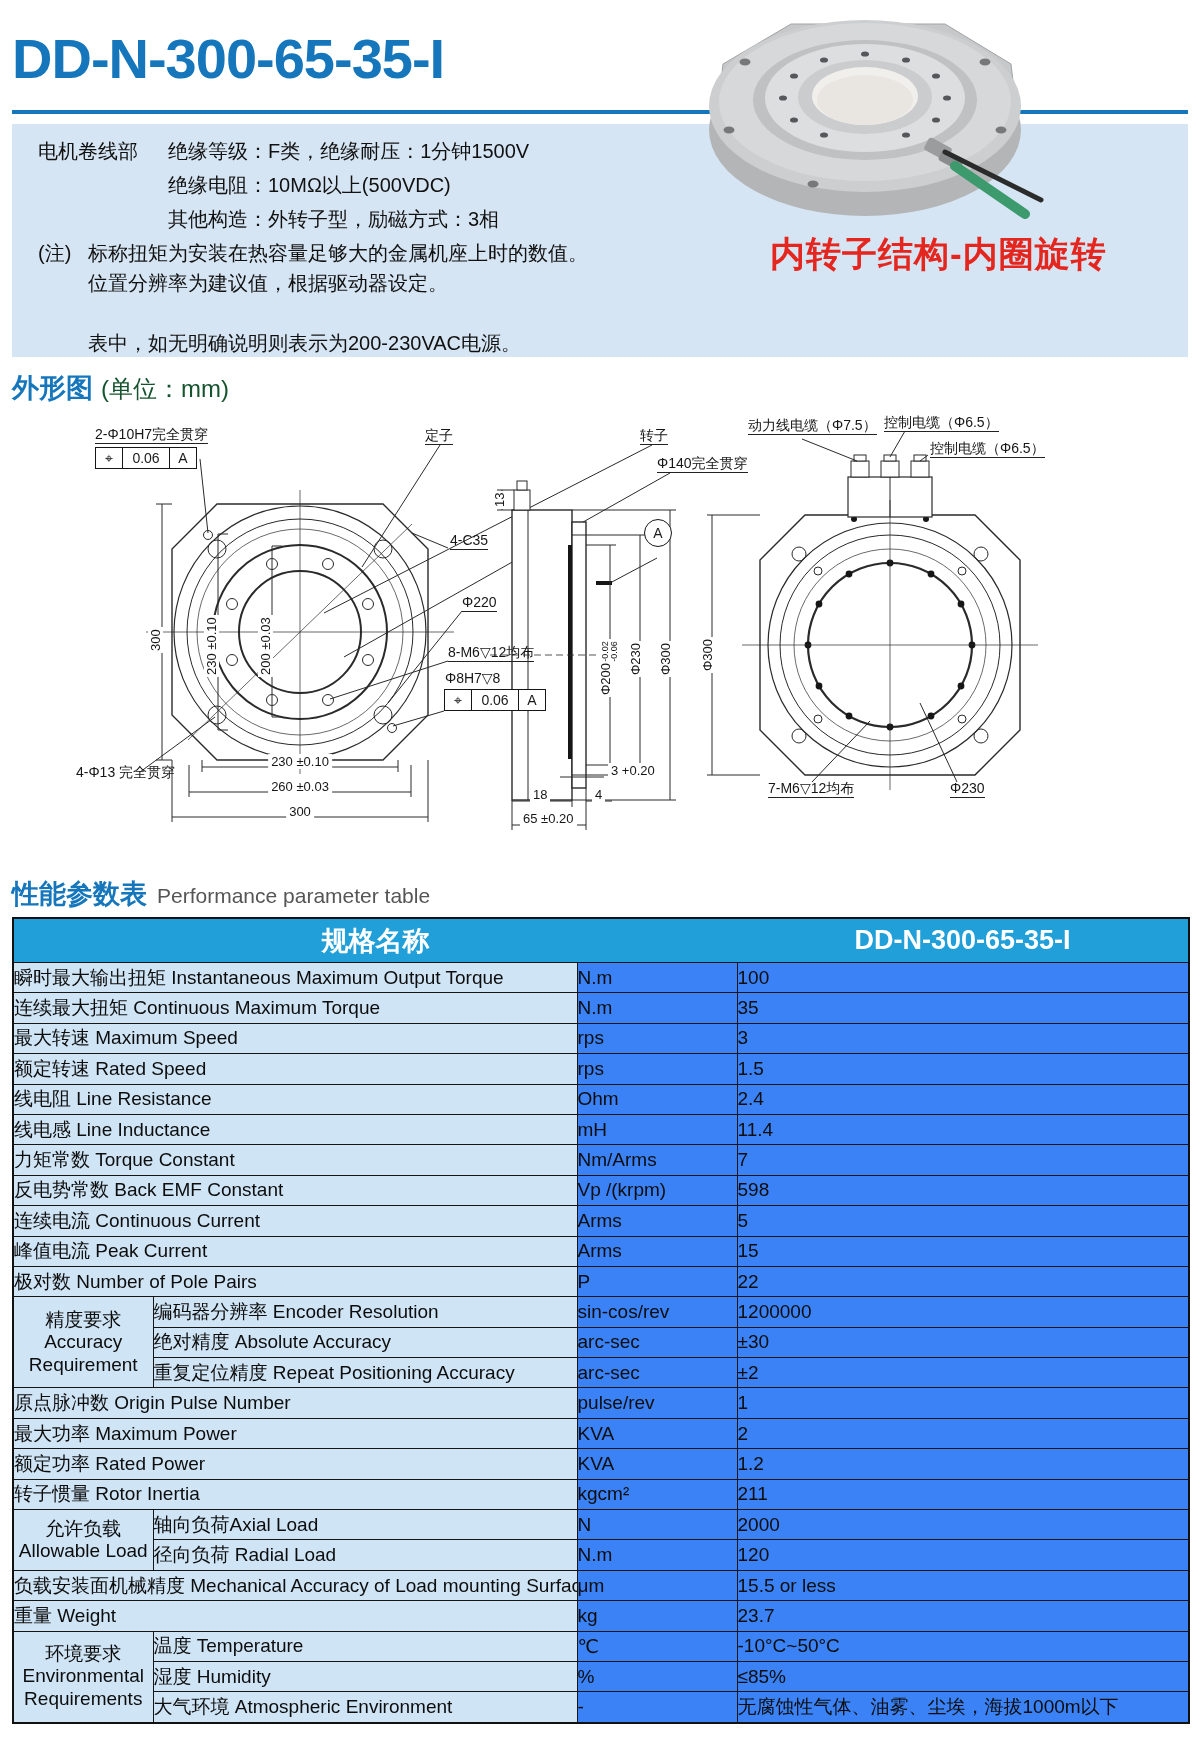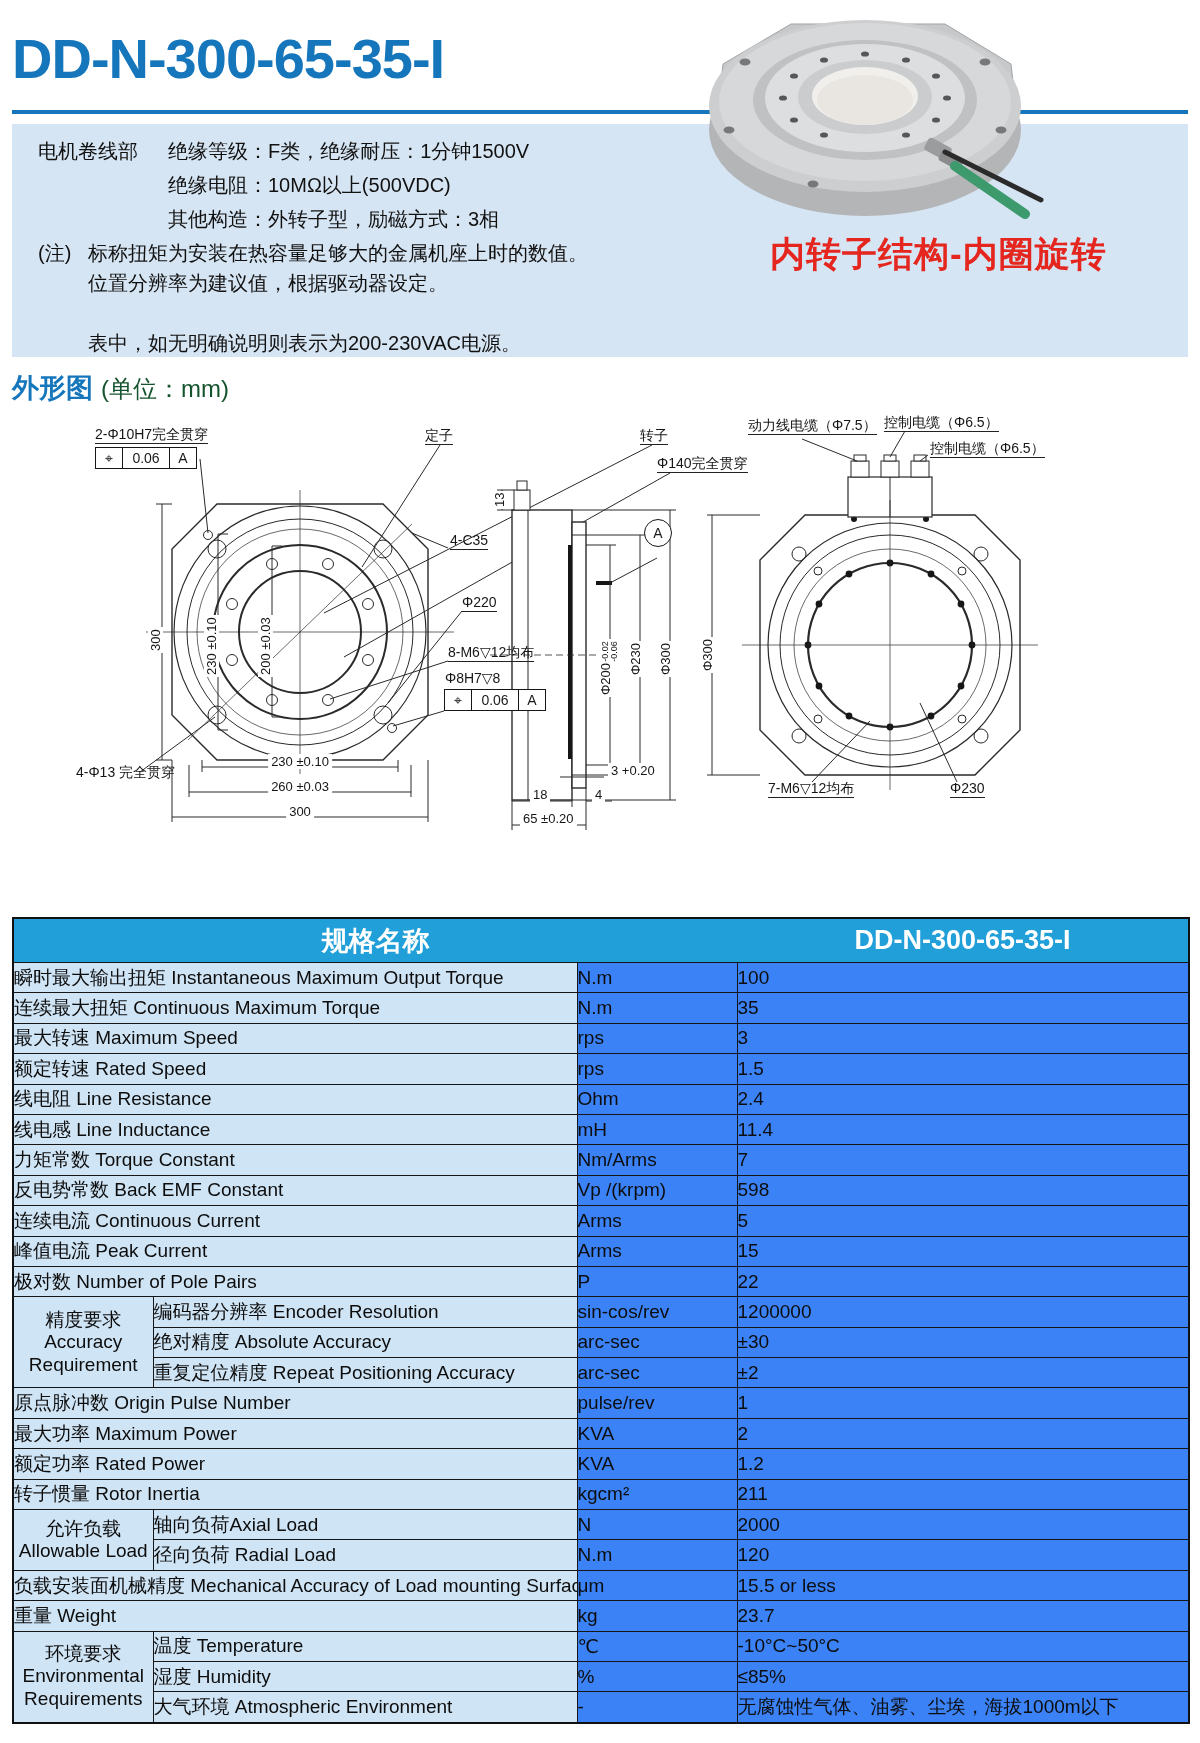--- a/index.html
+++ b/index.html
@@ -307,20 +307,23 @@
     <span class="ddim" style="left:508px;top:396px;">65 ±0.20</span>
 
     <span class="dlbl dlbl-u" style="left:736px;top:3px;">动力线电缆（Φ7.5）</span>
     <span class="dlbl dlbl-u" style="left:872px;top:0px;">控制电缆（Φ6.5）</span>
     <span class="dlbl dlbl-u" style="left:918px;top:26px;">控制电缆（Φ6.5）</span>
     <span class="rot" style="left:688px;top:258px;">Φ300</span>
     <span class="dlbl dlbl-u" style="left:756px;top:366px;">7-M6▽12均布</span>
     <span class="dlbl dlbl-u" style="left:938px;top:366px;">Φ230</span>
   </div>
 
+  <div class="sec-head" style="left:12px;top:876px;">
+    <span class="sec-zh">性能参数表</span><span class="sec-en">Performance parameter table</span>
+  </div>
 
   <table class="ptable">
     <colgroup>
         <col style="width:140px">
         <col style="width:424px">
         <col style="width:160px">
         <col style="width:452px">
       </colgroup>
     <tbody>
         <tr>

